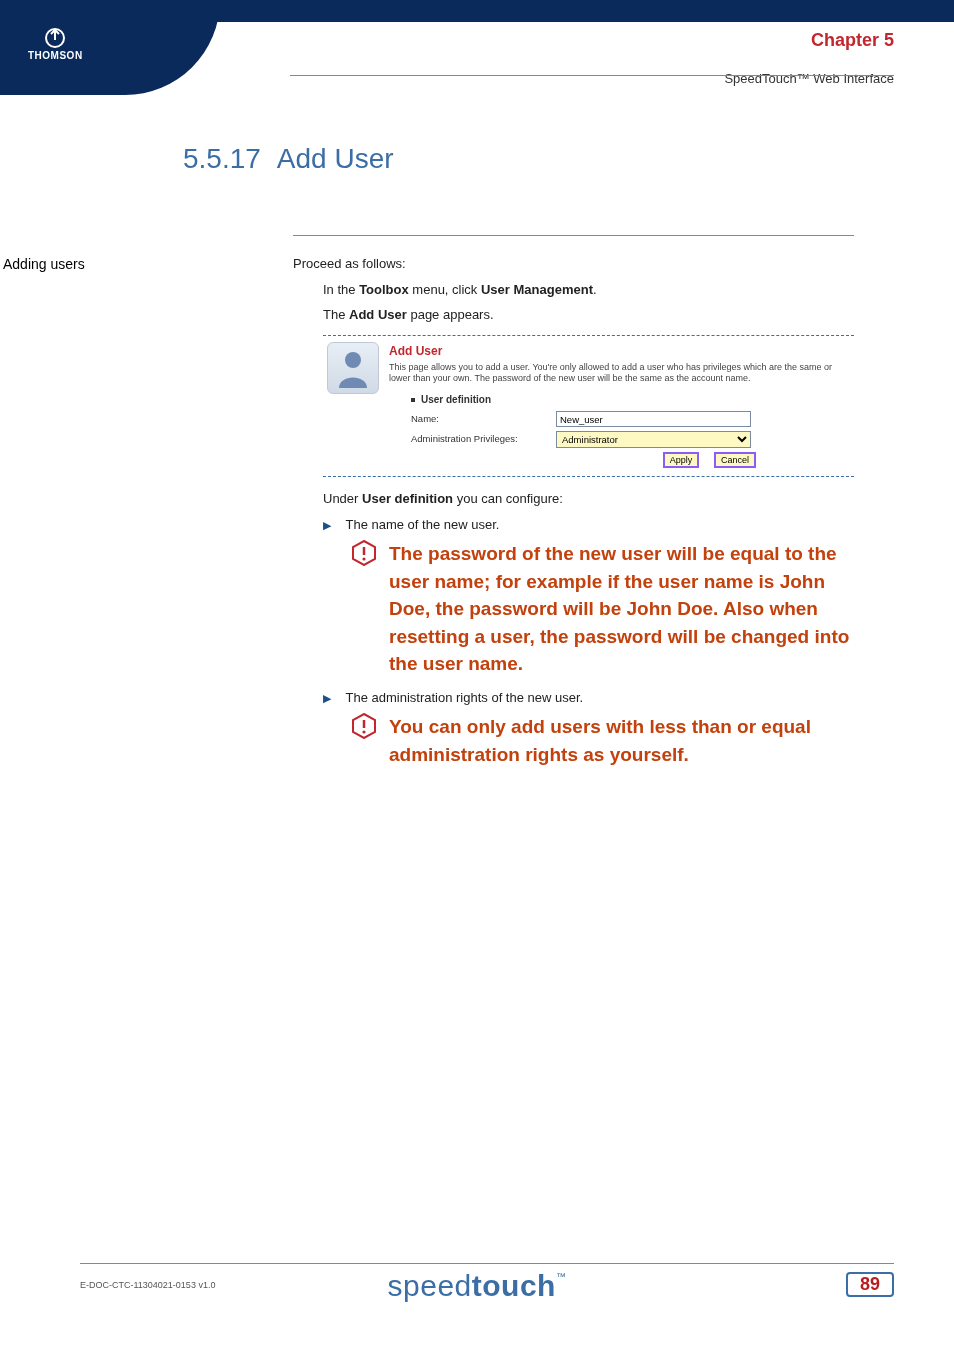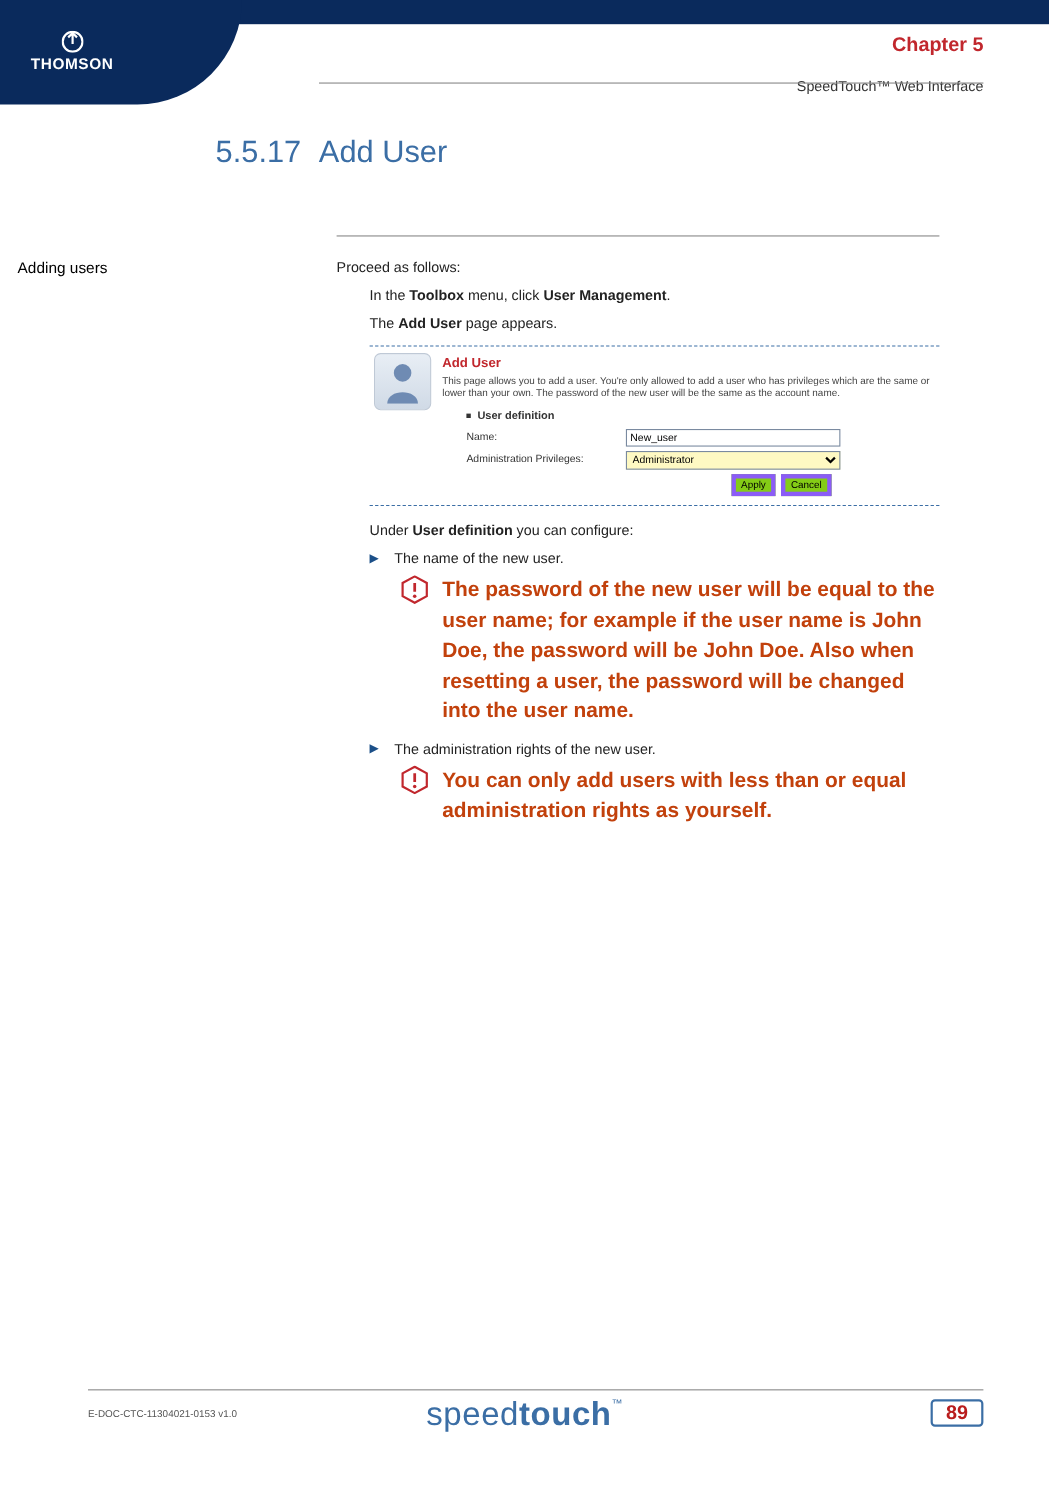--- a/index.html
+++ b/index.html
@@ -26,21 +26,21 @@
     border-bottom-right-radius: 95px 95px;
     z-index: 1;
   }
   .thomson-logo {
     position: absolute;
     top: 28px;
     left: 28px;
     z-index: 2;
     color: #fff;
     font-weight: bold;
-    font-size: 14px;
+    font-size: 10px;
     text-align: center;
     letter-spacing: 0.5px;
   }
   .thomson-logo svg { display: block; margin: 0 auto 2px auto; }
   .header-right {
     position: absolute;
     top: 30px;
     right: 60px;
     text-align: right;
     font-size: 13px;
@@ -54,24 +54,24 @@
   }
   .header-rule {
     position: absolute;
     top: 75px;
     left: 290px;
     right: 60px;
     border-top: 1px solid #888;
   }
   .content {
     position: absolute;
-    top: 122px;
+    top: 143px;
     left: 0;
     right: 0;
-    padding: 0 60px 0 16px;
+    padding: 0 60px 0 3px;
   }
   .section-heading {
     color: #3b6ea5;
     font-weight: normal;
     font-size: 28px;
     margin-left: 180px;
     margin-bottom: 60px;
     font-family: Arial, sans-serif;
   }
   .section-heading .num { margin-right: 16px; }
@@ -136,23 +136,23 @@
     height: 17px;
     border: 1px solid #7a8aa0;
     font-size: 9.5px;
     padding: 0 1px;
     background: #fef9c3;
   }
   .ss-buttons { text-align: right; margin: 4px 94px 0 0; }
   .ss-btn {
     font-size: 9px;
     padding: 1px 5px;
-    border: 4px solid #8b5cf6;
-    background: #84cc16;
-    margin-left: 2px;
+    border: 2px solid #8b5cf6;
+    background: #fef9c3;
+    margin-left: 12px;
     cursor: pointer;
   }
   .sub-list { margin-left: 30px; }
   .sub-item { display: flex; align-items: flex-start; margin-bottom: 6px; }
   .tri { color: #1b4f88; font-size: 11px; margin-right: 14px; margin-top: 2px; }
   .note-row { display: flex; align-items: flex-start; margin: 6px 0 10px 28px; gap: 12px; }
   .warn-icon { flex: 0 0 26px; }
   .note-text { font-size: 19px; color: #c2410c; line-height: 1.45; font-weight: bold; }
   .footer {
     position: absolute;

